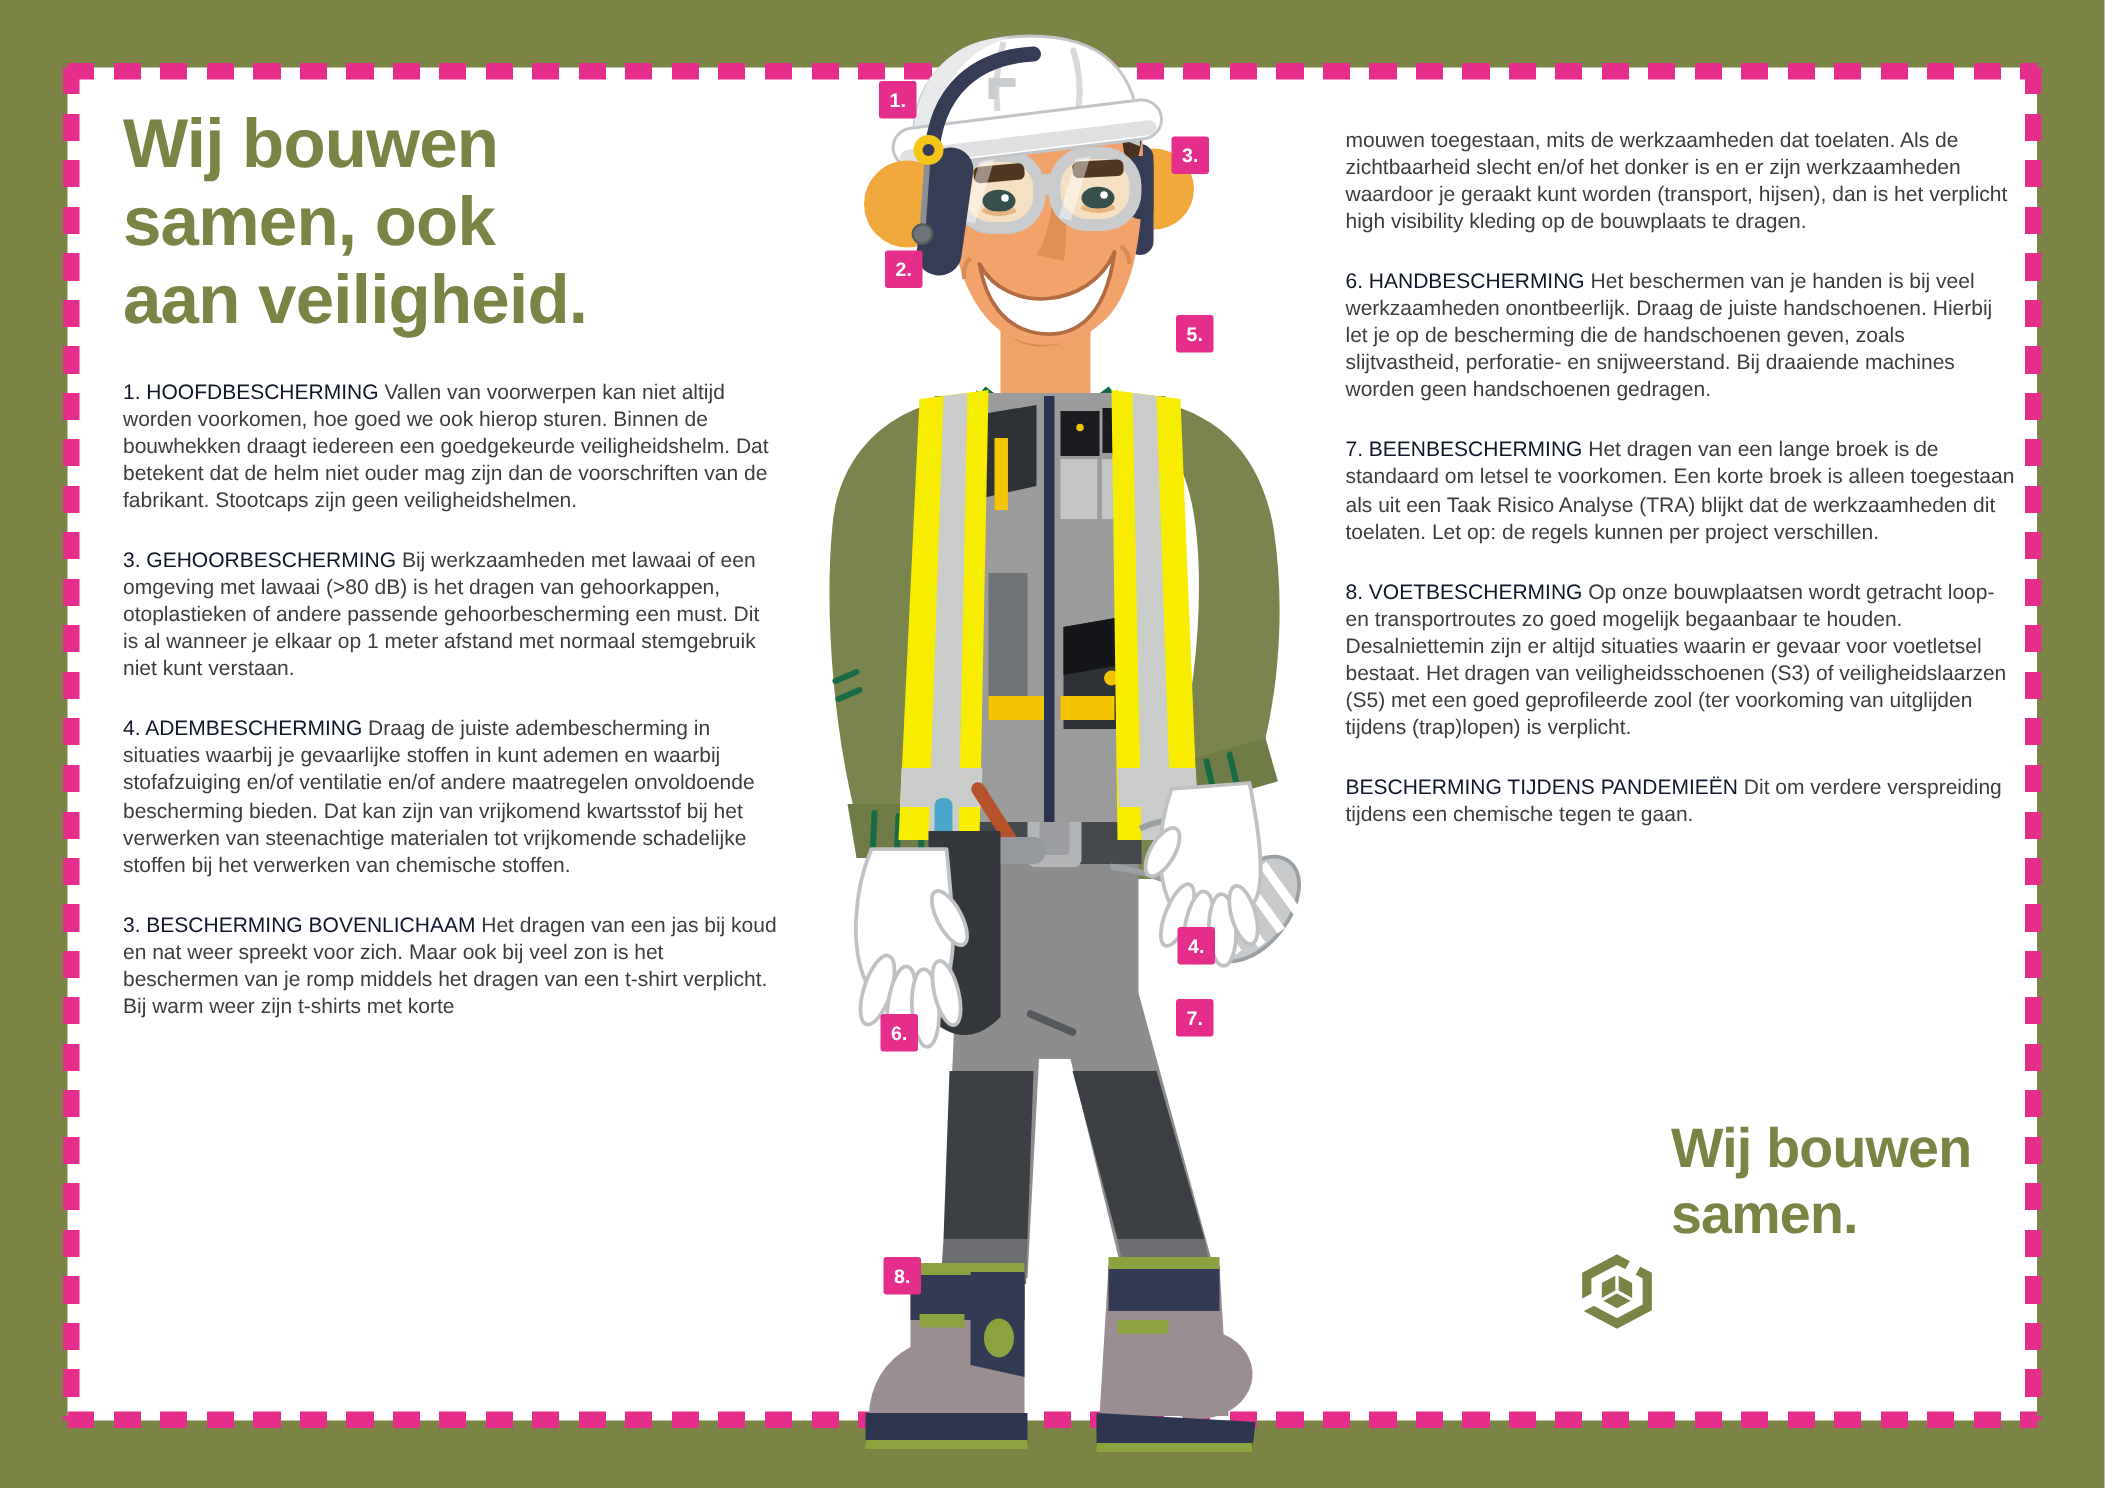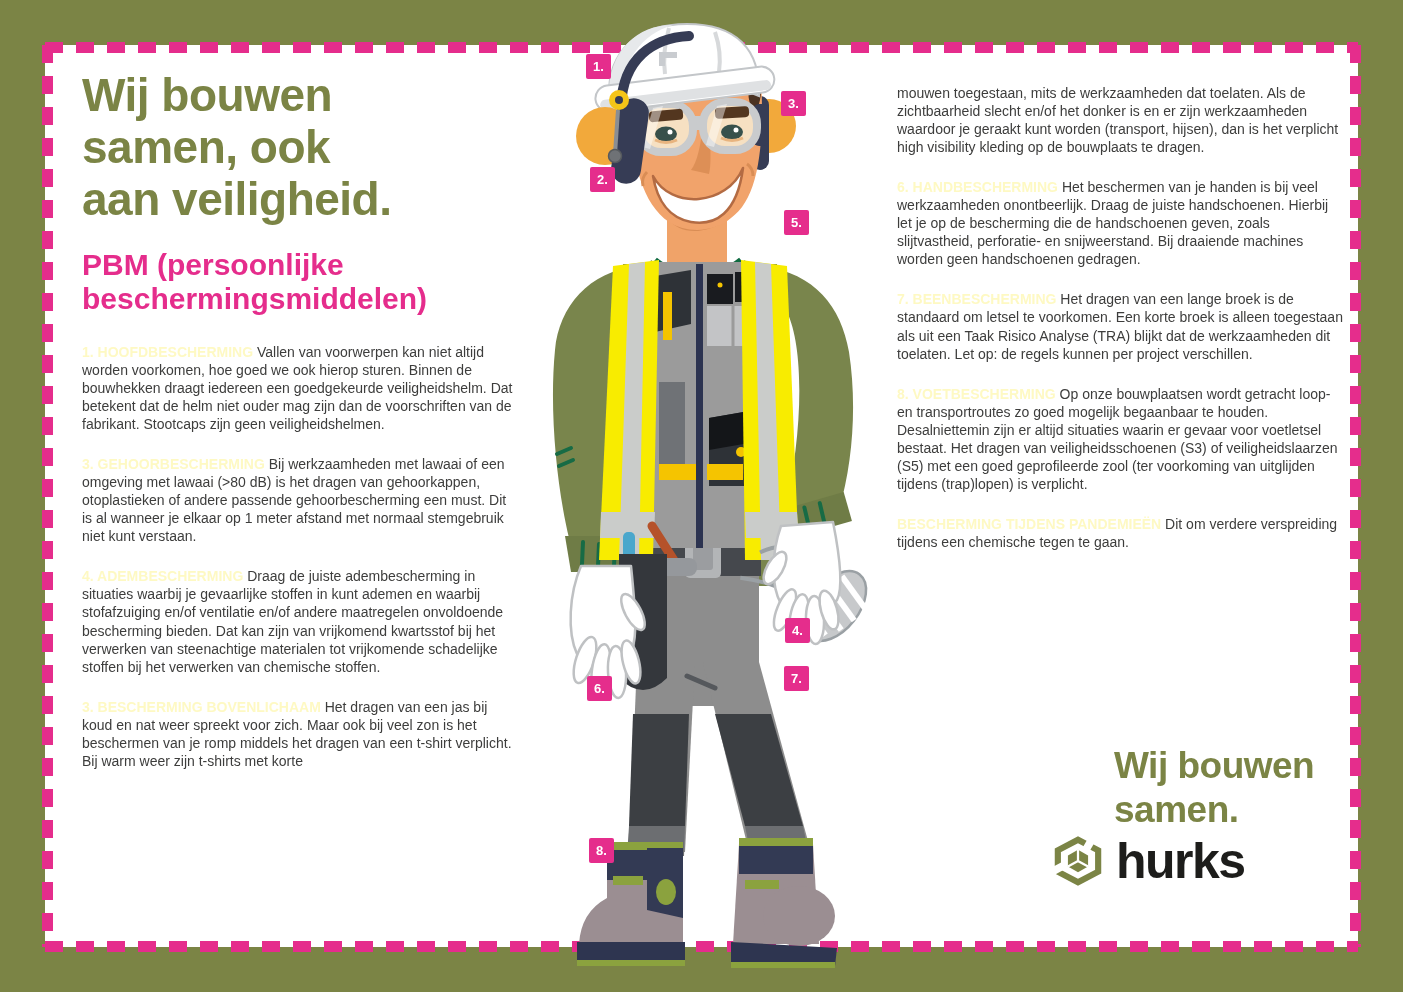--- a/index.html
+++ b/index.html
@@ -21,21 +21,21 @@
   .title {
     color:#7b8445; font-weight:bold; font-size:46px; line-height:1.13;
     letter-spacing:-0.5px; white-space:pre-line;
   }
   .subtitle {
     margin-top:22px; color:#e52d8c; font-weight:bold; font-size:30px;
     line-height:1.15; white-space:pre-line;
   }
   .sections { margin-top:26px; }
   p.section { margin:0 0 22px 0; font-size:14px; line-height:1.29; color:#3d3d3c; }
-  .sec-head { color:#fef9c3; font-weight:bold; }
+  .sec-head { color:#0f172a; font-weight:normal; }
 
   .callout {
     position:absolute; width:25px; height:25px; background:#e52d8c;
     color:#ffffff; font-weight:bold; font-size:13px; border-radius:2px;
     display:flex; align-items:center; justify-content:center; z-index:8;
   }
 
   .figure { position:absolute; left:519px; top:14px; width:382px; height:964px; z-index:7; }
 
   .brandblock { position:absolute; left:1050px; top:744px; z-index:5; width:320px; }
@@ -52,22 +52,20 @@
 <div class="panel"></div>
 <div class="dash top"></div>
 <div class="dash bottom"></div>
 <div class="dash left"></div>
 <div class="dash right"></div>
 
 <div class="left-col">
   <div class="title">Wij bouwen
 samen, ook
 aan veiligheid.</div>
-  <div class="subtitle">PBM (persoonlijke
-beschermingsmiddelen)</div>
   <div class="sections" id="left-sections">
       <p class="section"><span class="sec-head">1. HOOFDBESCHERMING </span><span>Vallen van voorwerpen kan niet altijd worden voorkomen, hoe goed we ook hierop sturen. Binnen de bouwhekken draagt iedereen een goedgekeurde veiligheidshelm. Dat betekent dat de helm niet ouder mag zijn dan de voorschriften van de fabrikant. Stootcaps zijn geen veiligheidshelmen.</span></p>
       <p class="section"><span class="sec-head">3. GEHOORBESCHERMING </span><span>Bij werkzaamheden met lawaai of een omgeving met lawaai (&gt;80 dB) is het dragen van gehoorkappen, otoplastieken of andere passende gehoorbescherming een must. Dit is al wanneer je elkaar op 1 meter afstand met normaal stemgebruik niet kunt verstaan.</span></p>
       <p class="section"><span class="sec-head">4. ADEMBESCHERMING </span><span>Draag de juiste adembescherming in situaties waarbij je gevaarlijke stoffen in kunt ademen en waarbij stofafzuiging en/of ventilatie en/of andere maatregelen onvoldoende bescherming bieden. Dat kan zijn van vrijkomend kwartsstof bij het verwerken van steenachtige materialen tot vrijkomende schadelijke stoffen bij het verwerken van chemische stoffen.</span></p>
       <p class="section"><span class="sec-head">3. BESCHERMING BOVENLICHAAM </span><span>Het dragen van een jas bij koud en nat weer spreekt voor zich. Maar ook bij veel zon is het beschermen van je romp middels het dragen van een t-shirt verplicht. Bij warm weer zijn t-shirts met korte</span></p>
     </div>
 </div>
 
 <div class="right-col">
   <div class="sections" id="right-sections" style="margin-top:0;">
@@ -271,15 +269,14 @@
       </g>
       <g fill="#7b8445">
         <polygon points="50,30 68,40 68,60 50,70 32,60 32,40"></polygon>
       </g>
       <g stroke="#ffffff" stroke-width="4" fill="none">
         <path d="M50 30 L50 50 L68 60 M50 50 L32 60"></path>
       </g>
       <rect x="2" y="56" width="26" height="14" fill="#ffffff" transform="rotate(-28 15 63)"></rect>
       <rect x="64" y="6" width="14" height="24" fill="#ffffff" transform="rotate(30 71 18)"></rect>
     </svg>
-    <div class="brand-name">hurks</div>
   </div>
 </div>
 
 </body></html>

